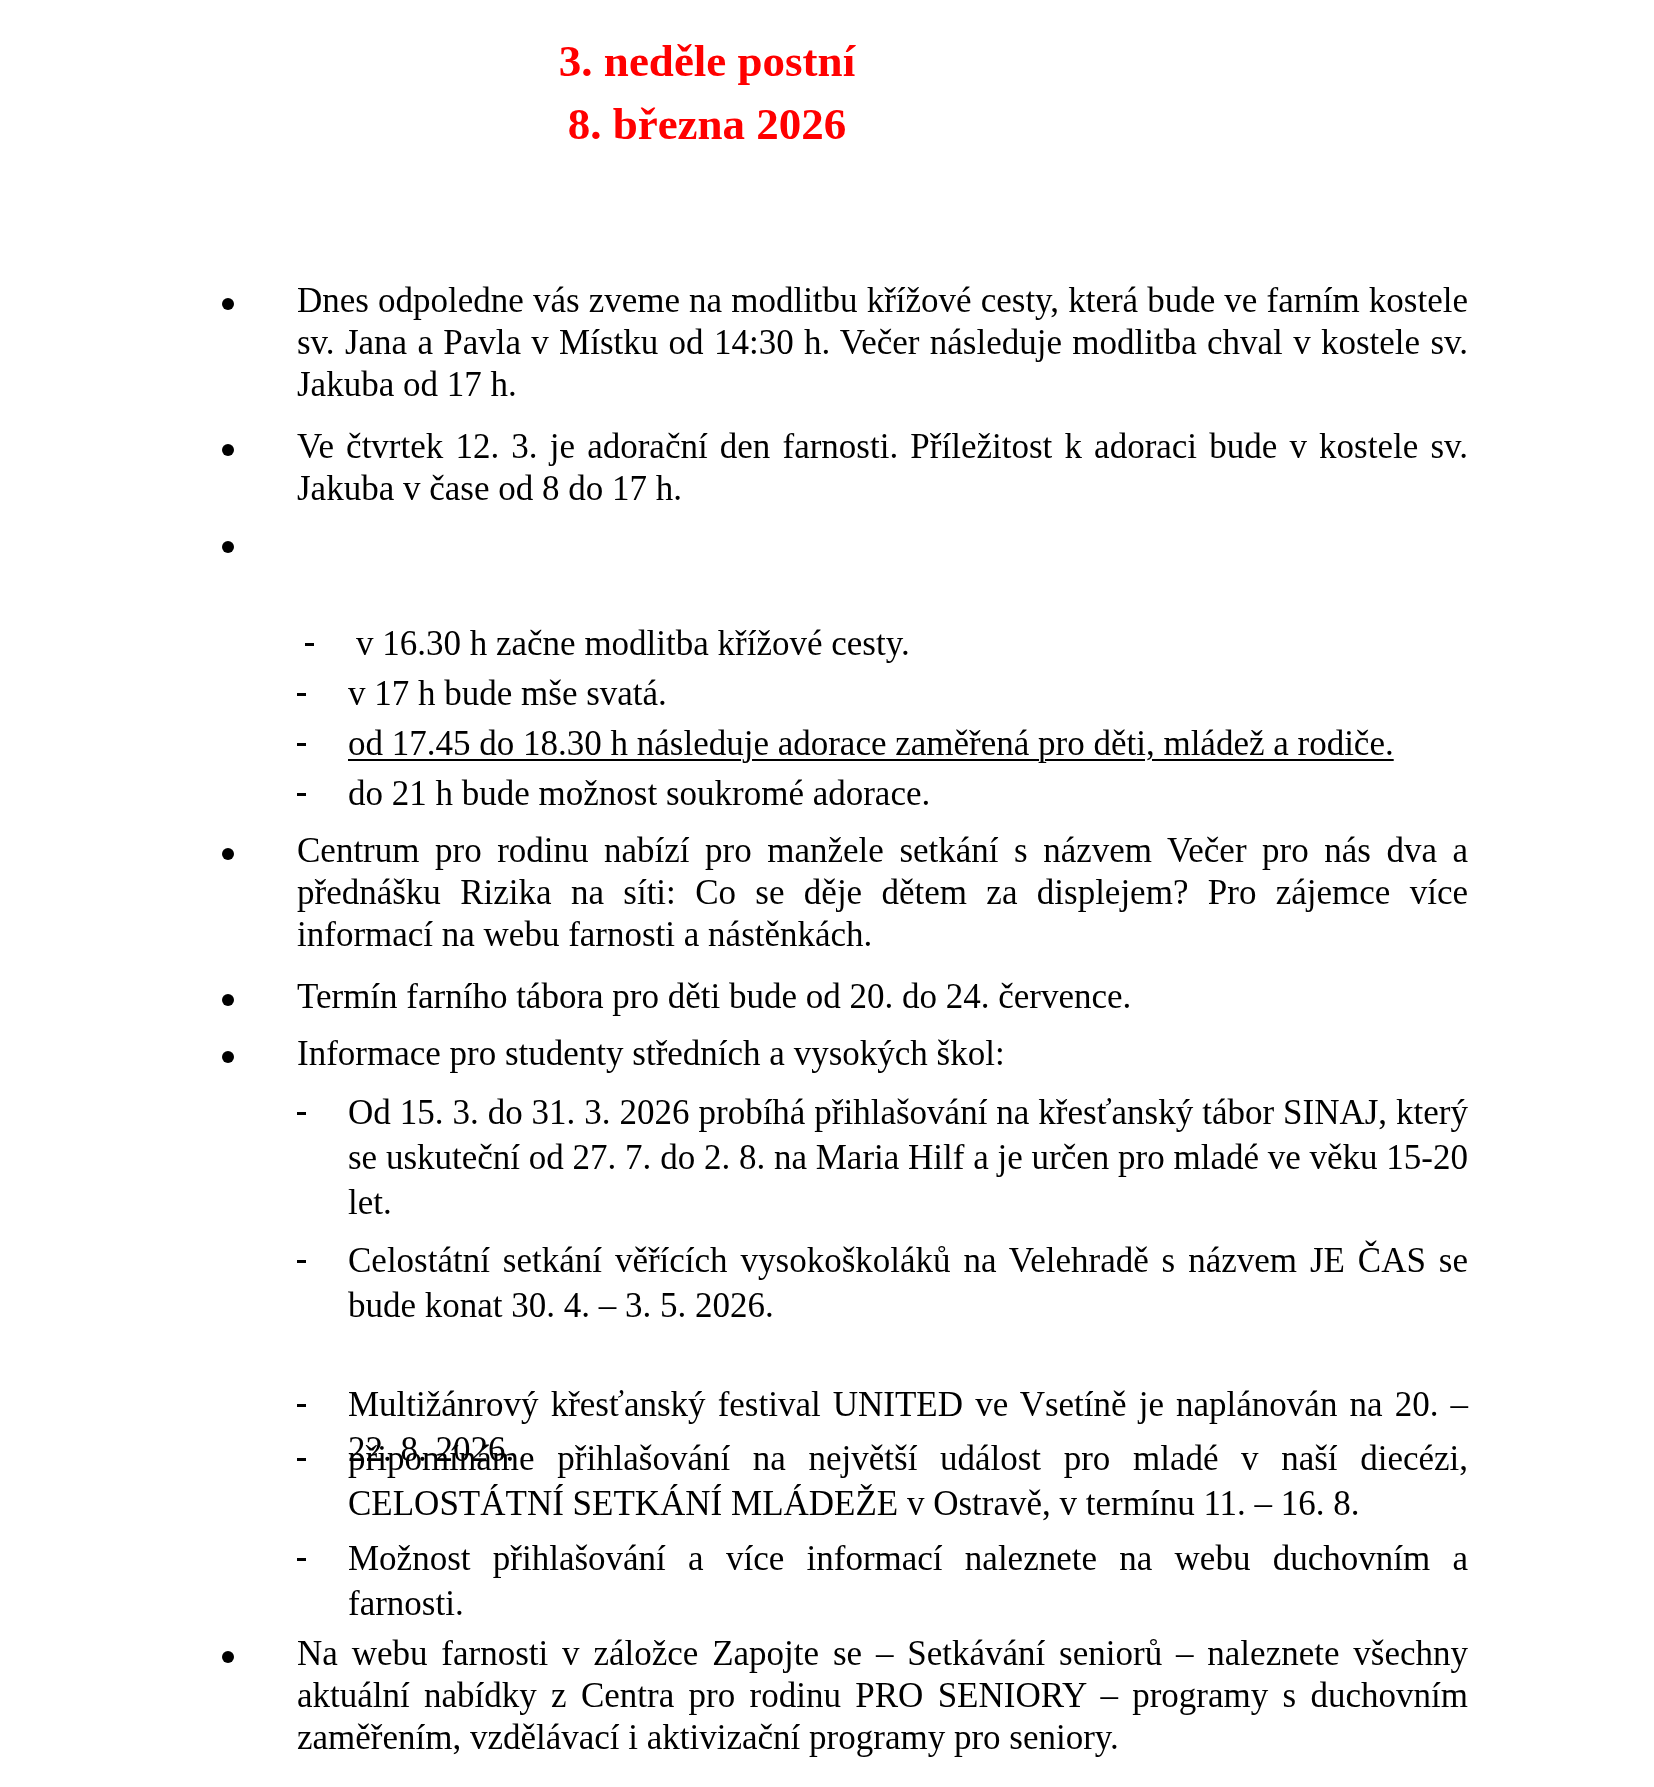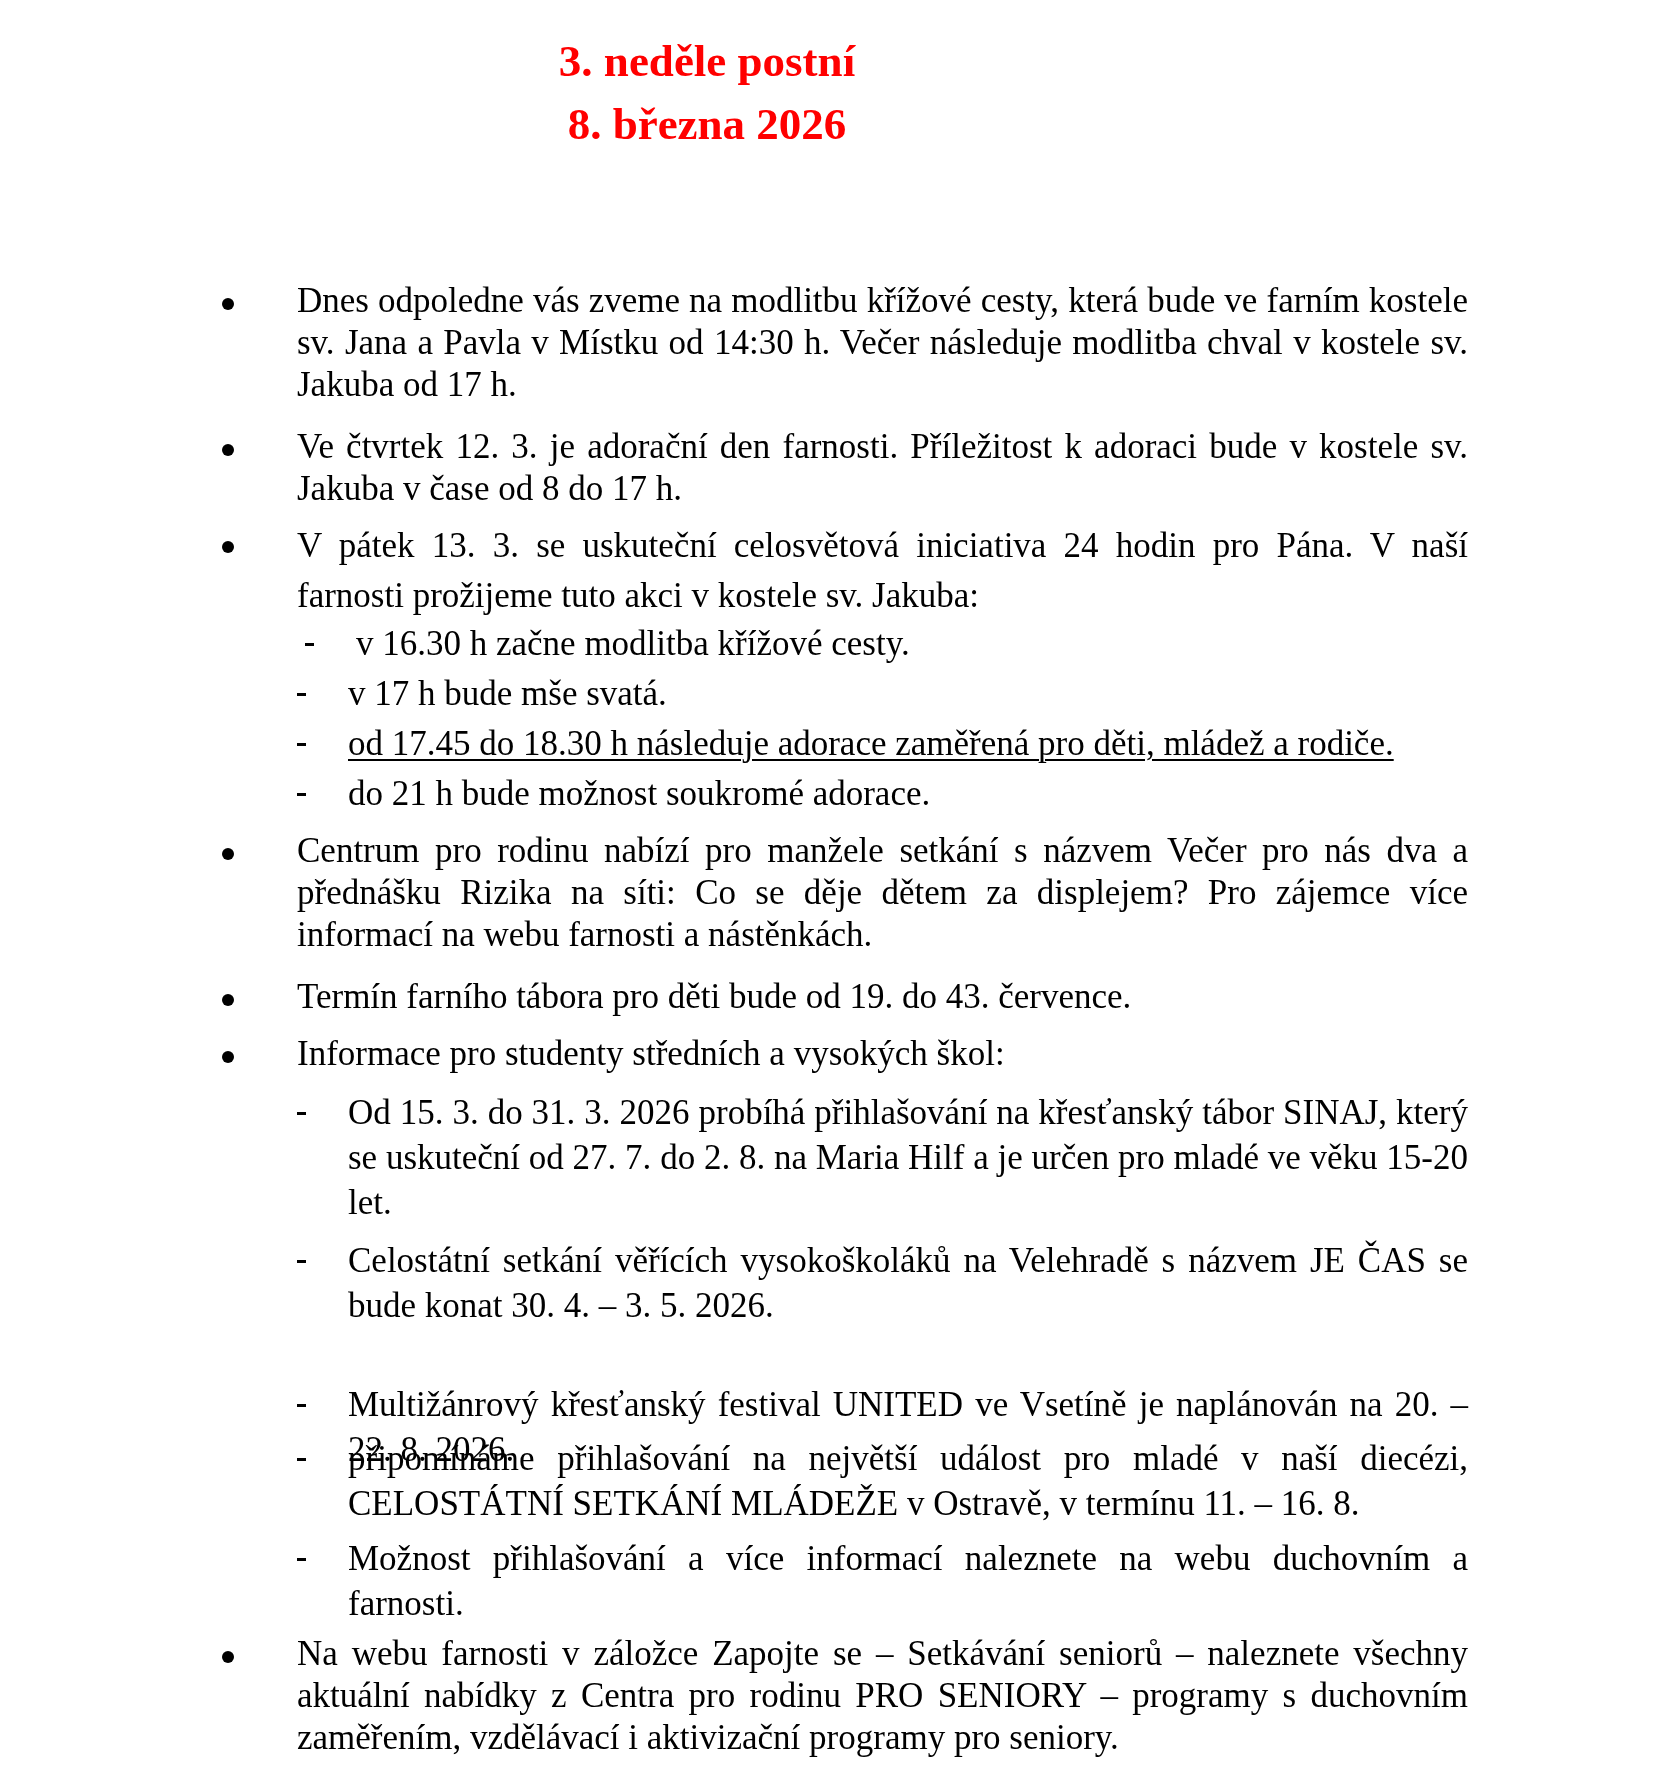--- a/index.html
+++ b/index.html
@@ -73,21 +73,20 @@
     <span>Dnes odpoledne vás zveme na modlitbu křížové cesty, která bude ve farním kostele sv. Jana a Pavla v Místku od 14:30 h. Večer následuje modlitba chval v kostele sv. Jakuba od 17 h.</span>
   </div>
 
   <div class="para" style="top:426px;">
     <span class="bullet" style="top:18px;"></span>
     <span>Ve čtvrtek 12. 3. je adorační den farnosti. Příležitost k adoraci bude v kostele sv. Jakuba v čase od 8 do 17 h.</span>
   </div>
 
   <div class="para" style="top:521px; line-height:50px;">
     <span class="bullet" style="top:20px;"></span>
-    <span>V pátek 13. 3. se uskuteční celosvětová iniciativa 24 hodin pro Pána.  V naší farnosti prožijeme tuto akci v kostele sv. Jakuba:</span>
   </div>
   <div class="sub" style="top:621px;margin-left:8px;">
     <span class="dash" style="top:22px;"></span>
     <span>v 16.30 h začne modlitba křížové cesty.</span>
   </div>
   <div class="sub" style="top:671px;">
     <span class="dash" style="top:22px;"></span>
     <span>v 17 h bude mše svatá.</span>
   </div>
   <div class="sub" style="top:721px;">
@@ -99,21 +98,21 @@
     <span>do 21 h bude možnost soukromé adorace.</span>
   </div>
 
   <div class="para" style="top:830px;">
     <span class="bullet" style="top:18px;"></span>
     <span>Centrum pro rodinu nabízí pro manžele setkání s názvem Večer pro nás dva a přednášku Rizika na síti: Co se děje dětem za displejem? Pro zájemce více informací na webu farnosti a nástěnkách.</span>
   </div>
 
   <div class="para" style="top:976px;">
     <span class="bullet" style="top:18px;"></span>
-    <span>Termín farního tábora pro děti bude od 19. do 43. července.</span>
+    <span>Termín farního tábora pro děti bude od 20. do 24. července.</span>
   </div>
 
   <div class="para" style="top:1033px;">
     <span class="bullet" style="top:18px;"></span>
     <span>Informace pro studenty středních a vysokých škol:</span>
   </div>
   <div class="sub" style="top:1090px;">
     <span class="dash" style="top:22px;"></span>
     <span>Od 15. 3. do 31. 3. 2026 probíhá přihlašování na křesťanský tábor SINAJ, který se uskuteční od 27. 7. do 2. 8. na Maria Hilf a je určen pro mladé ve věku 15-20 let.</span>
   </div>

